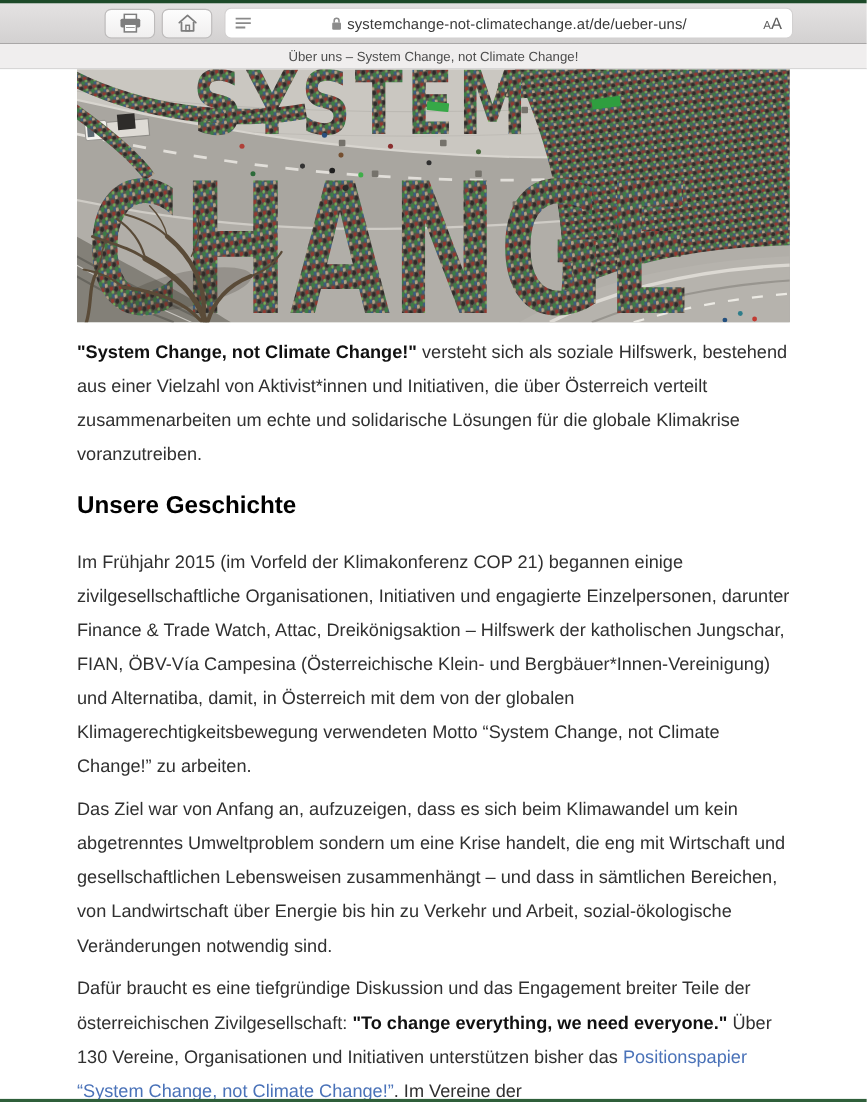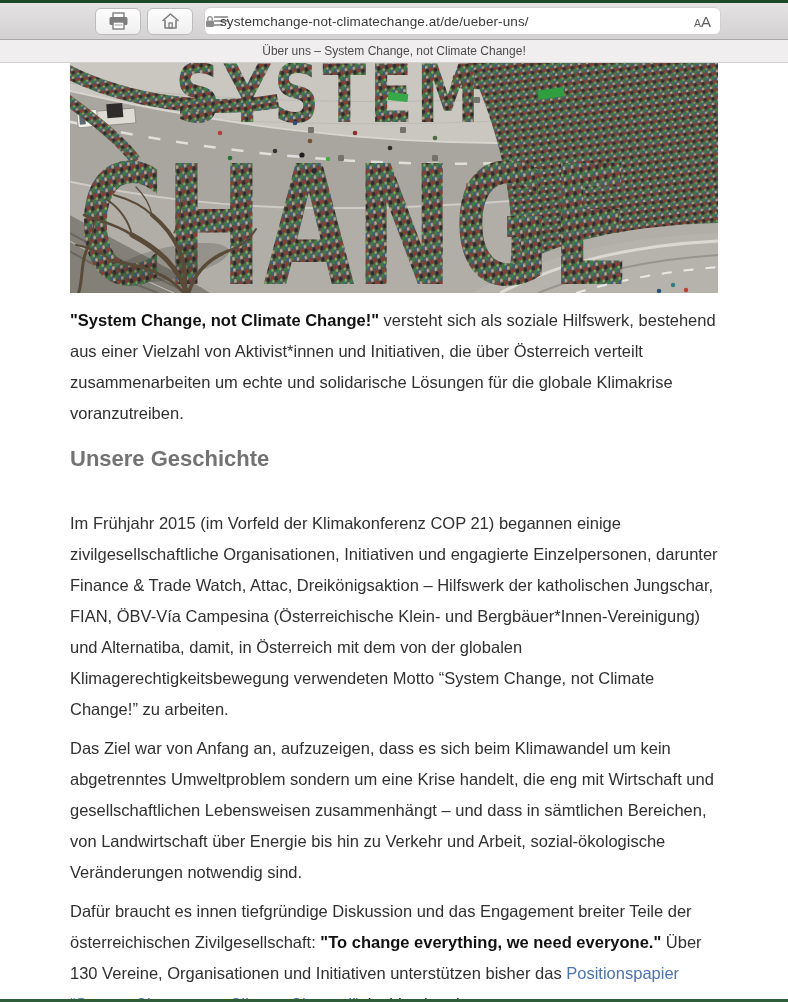--- a/index.html
+++ b/index.html
@@ -18,41 +18,41 @@
              display:flex; align-items:center; padding-left:95px; }
   .tb-btn { width:46px; height:27px; border-radius:6px; border:1px solid #bdbbbb;
             background: linear-gradient(#fdfdfd,#f0efef); margin-right:6px;
             display:flex; align-items:center; justify-content:center; cursor:default; }
   .tb-btn svg { display:block; }
   .addressbar { position:relative; width:517px; height:28px; margin-left:5px;
                 background:#fff; border:1px solid #d2d0d0; border-radius:6px;
                 display:flex; align-items:center; padding:0 9px; }
   .reader-btn { display:flex; align-items:center; }
   .url-center { position:absolute; left:0; right:0; top:0; bottom:0;
-                display:flex; align-items:center; gap:5px;
+                display:flex; align-items:center; justify-content:center; gap:5px;
                 pointer-events:none; }
   .url-text { font-size:13.5px; color:#3a3a3a; letter-spacing:0.1px; }
   .aa { margin-left:auto; color:#5e5e5e; display:flex; align-items:baseline; }
   .a-small { font-size:10.5px; }
   .a-large { font-size:15px; }
 
   .tabbar { position:absolute; top:40px; left:0; right:0; height:23px;
             background:#f0eeee; border-bottom:1px solid #d2d0d0;
             display:flex; align-items:center; justify-content:center; }
   .tab-title { font-size:12px; color:#4c4c4c; }
 
   
   .page { position:absolute; top:63px; left:0; right:0; bottom:0;
           background:#fff; overflow:hidden; }
   .container { width:648px; margin-left:70px; }
   .hero { display:block; width:648px; height:230px; margin-bottom:12px; background:#c8c5bf; }
 
   .container p { font-size:16.5px; line-height:31px; color:#303030; margin:8px 0; }
-  .container h2 { font-size:22px; line-height:26px; color:#737373; font-weight:bold;
-                  margin:17px 0 36px 0; }
+  .container h2 { font-size:22px; line-height:26px; color:#000000; font-weight:bold;
+                  margin:17px 0 24px 0; }
   .container strong { color:#111; font-weight:bold; }
   .container a { color:#4a72b8; text-decoration:none; }
 
   svg text.crowd-word { font-family:"DejaVu Sans", sans-serif; font-weight:bold; }
 </style>
 </head>
 <body>
 
 <div class="window">
   <div class="strip top"></div>
@@ -209,19 +209,19 @@
       </svg>
 
       <p><strong>"System Change, not Climate Change!"</strong><span> versteht sich als soziale Hilfswerk, bestehend aus einer Vielzahl von Aktivist*innen und Initiativen, die über Österreich verteilt zusammenarbeiten um echte und solidarische Lösungen für die globale Klimakrise voranzutreiben.</span></p>
 
       <h2>Unsere Geschichte</h2>
 
       <p>Im Frühjahr 2015 (im Vorfeld der Klimakonferenz COP 21) begannen einige zivilgesellschaftliche Organisationen,  Initiativen und engagierte Einzelpersonen, darunter Finance &amp; Trade Watch, Attac, Dreikönigsaktion – Hilfswerk der katholischen Jungschar, FIAN, ÖBV-Vía Campesina (Österreichische Klein- und Bergbäuer*Innen-Vereinigung) und Alternatiba, damit, in Österreich mit dem von der globalen Klimagerechtigkeitsbewegung verwendeten Motto “System Change, not Climate Change!” zu arbeiten.</p>
 
       <p>Das Ziel war von Anfang an, aufzuzeigen, dass es sich beim Klimawandel um kein abgetrenntes Umweltproblem sondern um eine Krise handelt, die eng mit Wirtschaft und gesellschaftlichen Lebensweisen zusammenhängt – und dass in sämtlichen Bereichen, von Landwirtschaft über Energie bis hin zu Verkehr und Arbeit, sozial-ökologische Veränderungen notwendig sind.</p>
 
-      <p><span>Dafür braucht es innen tiefgründige Diskussion und das Engagement breiter Teile der österreichischen Zivilgesellschaft: </span><strong>"To change everything, we need everyone."</strong><span> Über 130 Vereine, Organisationen und Initiativen unterstützen bisher das </span><a href="#">Positionspapier “System Change, not Climate Change!”</a><span>. Im Vereine der</span></p>
+      <p><span>Dafür braucht es eine tiefgründige Diskussion und das Engagement breiter Teile der österreichischen Zivilgesellschaft: </span><strong>"To change everything, we need everyone."</strong><span> Über 130 Vereine, Organisationen und Initiativen unterstützen bisher das </span><a href="#">Positionspapier “System Change, not Climate Change!”</a><span>. Im Vereine der</span></p>
 
     </div>
   </div>
 
   <div class="strip bottom"></div>
 </div>
 
 </body></html>

